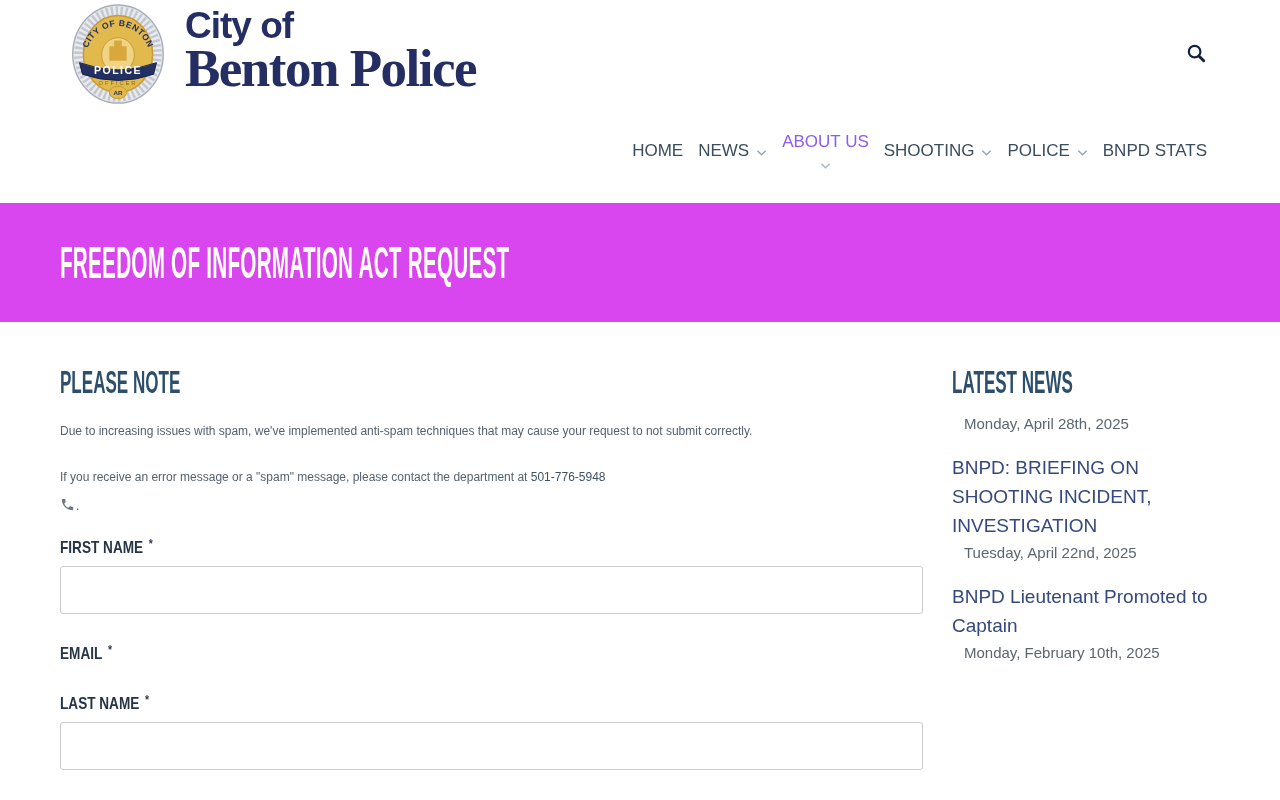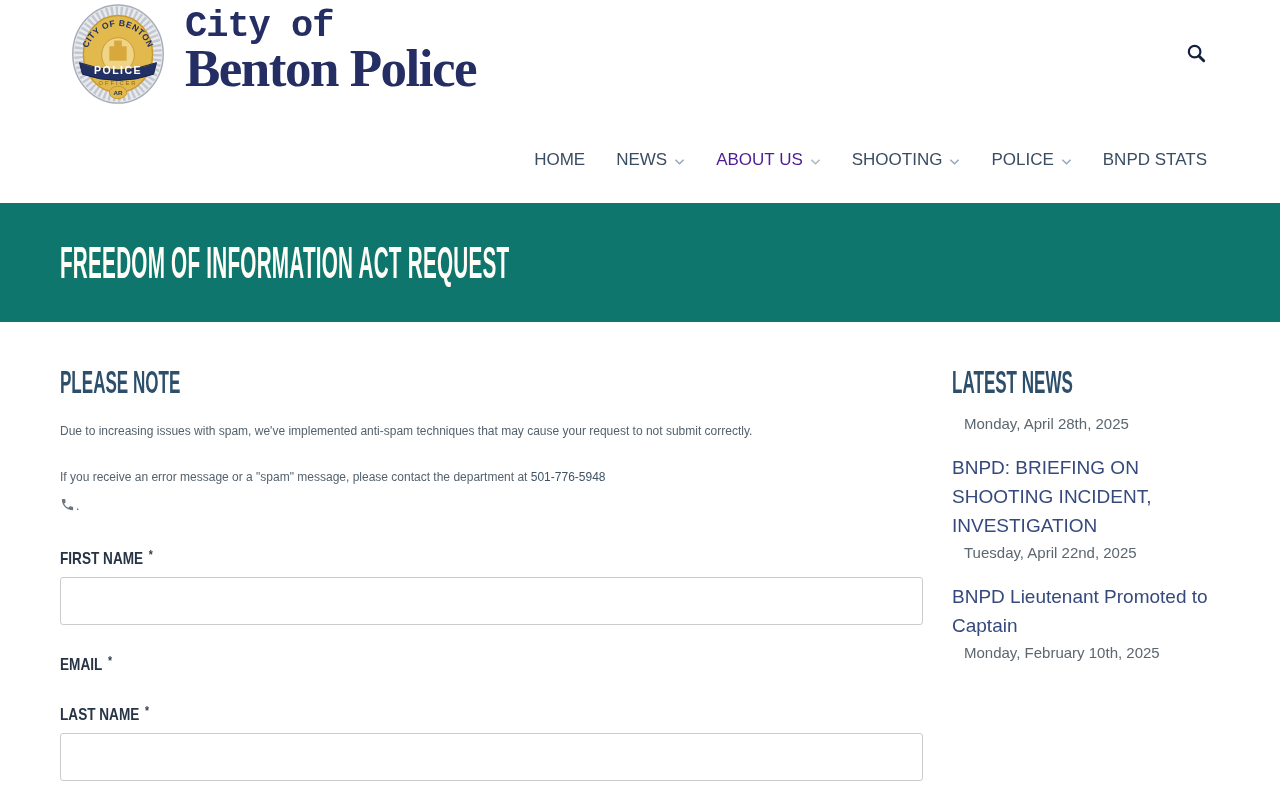--- a/index.html
+++ b/index.html
@@ -7,52 +7,52 @@
   body {
     width: 1280px; height: 800px; overflow: hidden;
     background: #ffffff;
     font-family: "Liberation Sans", sans-serif;
   }
 
   
   header { position: relative; height: 203px; background: #fff; }
   .brand { position: absolute; left: 60px; top: 3px; display: flex; align-items: flex-start; gap: 9px; text-decoration: none; cursor: pointer; }
   .brand-text { padding-top: 6px; color: #242e63; font-weight: bold; }
-  .brand-line1 { font-size: 37px; line-height: 34px; letter-spacing: -1px; font-family: Liberation Mono, monospace; }
+  .brand-line1 { font-size: 37px; line-height: 34px; letter-spacing: -1px; }
   .brand-line2 { font-size: 53px; line-height: 50px; letter-spacing: -1.5px; font-family: Liberation Serif, serif; }
 
   .search-btn { position: absolute; right: 70px; top: 39px; background: none; border: 0; padding: 3px; cursor: pointer; line-height: 0; }
 
-  nav.main-nav { position: absolute; right: 73px; bottom: 33px; display: flex; gap: 31px; align-items: center; }
+  nav.main-nav { position: absolute; right: 73px; bottom: 33px; display: flex; gap: 15px; align-items: center; }
   .nav-link { font-size: 17px; color: #3a4c60; text-decoration: none; display: inline-flex; align-items: center; gap: 7px; white-space: nowrap; cursor: pointer; }
-  .nav-link.active { color: #4c1d95; }
+  .nav-link.active { color: #8b5cf6; flex-direction: column; }
   .chev { display: inline-block; line-height: 0; margin-top: 3px; }
 
   
-  .banner { height: 119px; background: #0f766e; display: flex; align-items: center; padding: 0 60px; }
+  .banner { height: 119px; background: #d946ef; display: flex; align-items: center; padding: 0 60px; }
   .banner h1 {
     margin: 0; color: #fffdf5; font-size: 45px; font-weight: bold;
     transform: scaleX(0.46); transform-origin: 0 50%; white-space: nowrap; letter-spacing: 0.5px;
   }
 
   
   .content { display: flex; padding: 0 60px; margin-top: 43px; align-items: flex-start; }
   main.col-main { width: 863px; flex: none; }
   aside.col-side { width: 268px; margin-left: 29px; flex: none; }
 
   .section-heading {
     margin: 0 0 16px 0; font-size: 31px; color: #2d4f6b; font-weight: bold;
     transform: scaleX(0.55); transform-origin: 0 50%; white-space: nowrap;
   }
 
   main.col-main p { margin: 0 0 17px 0; font-size: 12px; line-height: 29px; color: #54626e; }
   .phone-link { color: #3f5264; text-decoration: none; cursor: pointer; }
   .phone-icon { display: inline-block; vertical-align: -2px; margin-right: 1px; line-height: 0; }
 
-  form.foia-form { margin-top: 28px; }
+  form.foia-form { margin-top: 17px; }
   .form-group { margin-bottom: 30px; }
   .field-label { display: block; margin-bottom: 8px; line-height: 19px; }
   .field-label .lbl {
     display: inline-block; font-size: 17px; font-weight: bold; color: #263445;
     transform: scaleX(0.8); transform-origin: 0 50%; white-space: nowrap;
   }
   .req { font-size: 13px; font-weight: bold; color: #333f4e; margin-left: 7px; position: relative; top: -5px; }
   .text-input {
     width: 100%; height: 48px; border: 1px solid #cccccc; border-radius: 3px;
     background: #fff; padding: 0 12px; font-size: 17px; color: #333;

